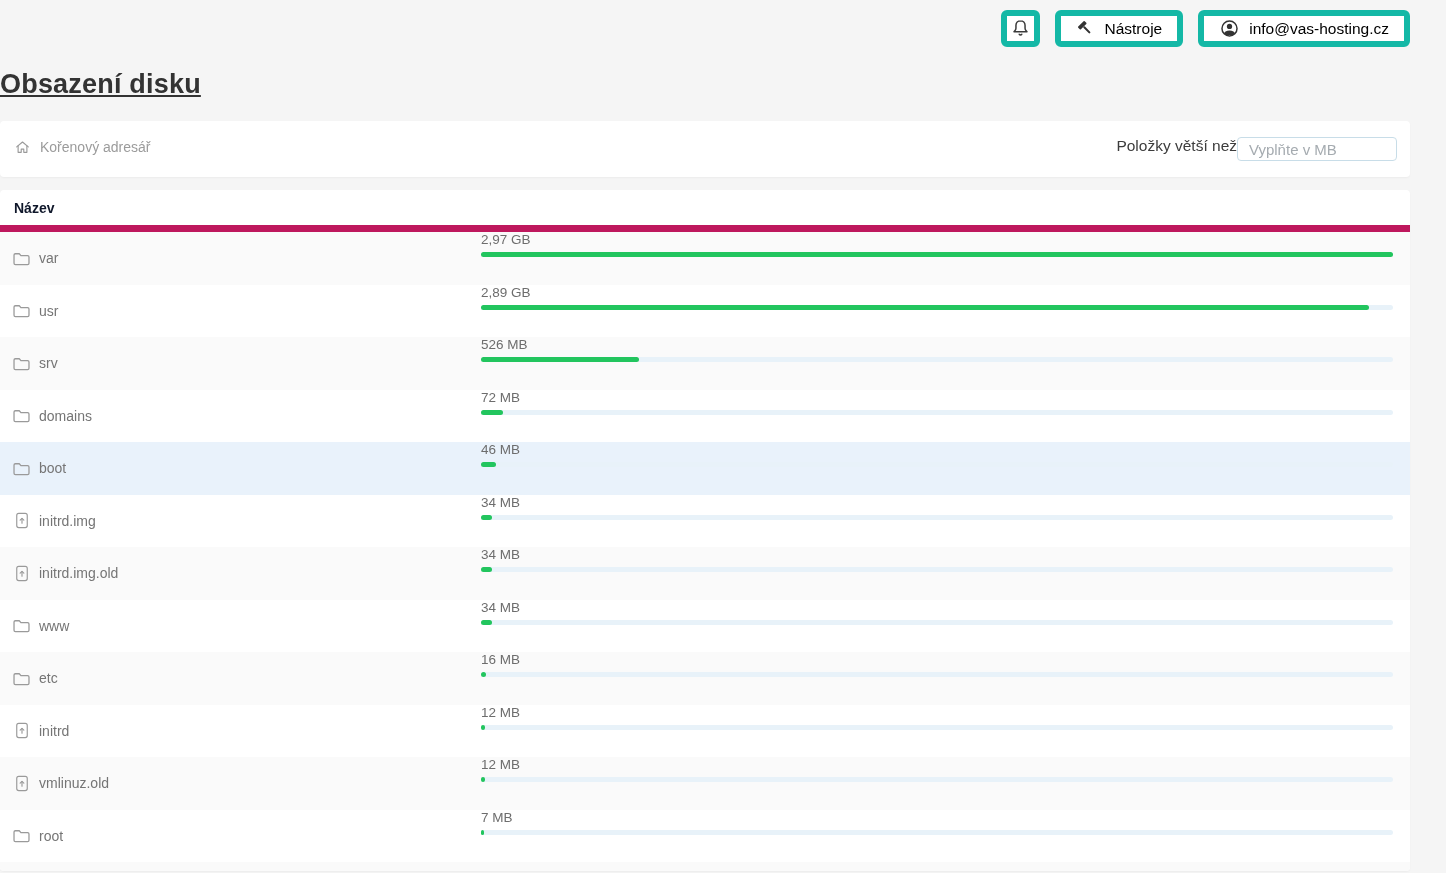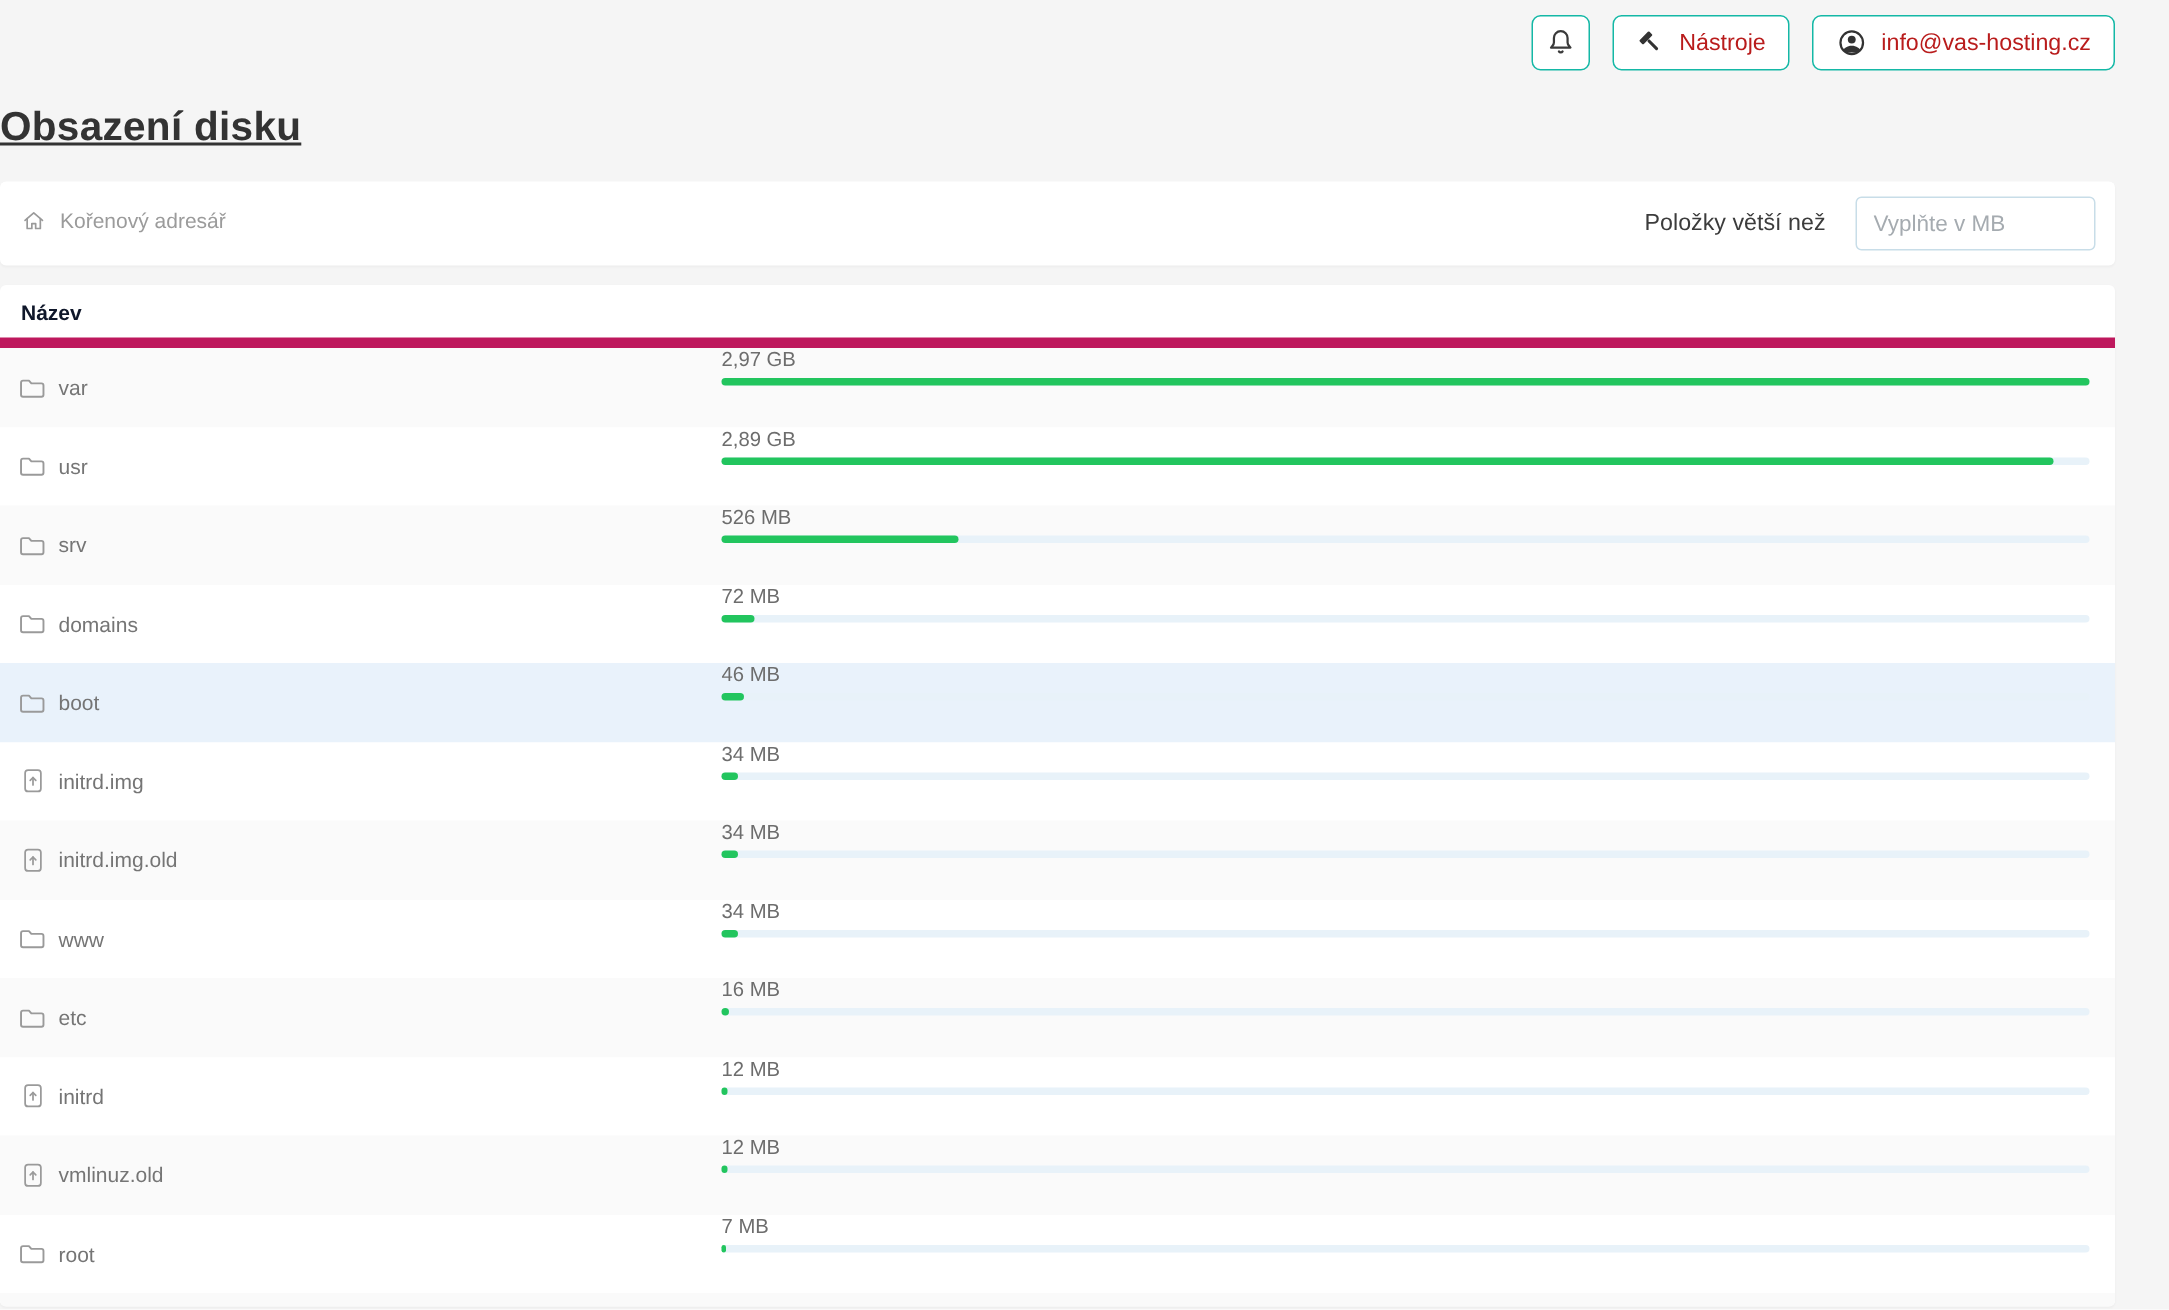--- a/index.html
+++ b/index.html
@@ -7,36 +7,36 @@
     width:1446px;height:873px;overflow:hidden;
     background:#f5f5f5;
     font-family:"Liberation Sans",sans-serif;
     position:relative;
   }
   .content{width:1410px;}
   
   .topbar{display:flex;justify-content:flex-end;align-items:center;gap:15px;padding-top:10px;width:1410px;}
   .btn{
     display:flex;align-items:center;gap:9px;
-    background:#fff;border:1px solid #14b8a6;border-radius:6px;
-    height:37px;padding:0 15px;font-size:15.5px;color:#b91c1c;
+    background:#fff;border:6px solid #14b8a6;border-radius:6px;
+    height:37px;padding:0 15px;font-size:15.5px;color:#000000;
     box-sizing:border-box;cursor:pointer;font-family:inherit;
   }
   .btn.icon-only{width:39px;padding:0;justify-content:center;}
   .btn svg{display:block;}
   
   h1{margin:22px 0 0 0;font-size:27px;font-weight:700;color:#333;letter-spacing:.2px;text-decoration:underline;}
   
   .card{background:#fff;border-radius:4px;width:1410px;box-shadow:0 1px 2px rgba(0,0,0,.04);box-sizing:border-box;}
   .breadcrumb-card{margin-top:21px;height:56px;display:flex;align-items:center;justify-content:space-between;}
   .breadcrumb{display:flex;align-items:flex-start;gap:9px;padding-left:14px;color:#9b9b9b;font-size:14px;cursor:pointer;}
-  .filter{display:flex;align-items:center;gap:20px;padding-right:13px;}
+  .filter{display:flex;align-items:flex-start;gap:0;padding-right:13px;}
   .filter-label{font-size:15.5px;color:#3c3c3c;}
   .filter-input{
-    width:160px;height:36px;border:1px solid var(--input-border,#c8dde8);border-radius:4px;
+    width:160px;height:24px;border:1px solid var(--input-border,#c8dde8);border-radius:4px;
     padding:0 11px;font-size:15px;color:#333;outline:none;font-family:inherit;box-sizing:border-box;
   }
   .filter-input::placeholder{color:#a5abb0;}
   
   .table-card{margin-top:13px;overflow:hidden;}
   .thead{height:42px;display:flex;align-items:center;padding-left:14px;font-size:14px;font-weight:700;color:#0f172a;
          border-bottom:7px solid #be185d;box-sizing:border-box;}
   .row{display:flex;height:52.5px;cursor:pointer;}
   .row.odd{background:#fafafa;}
   .row.even{background:#fff;}

